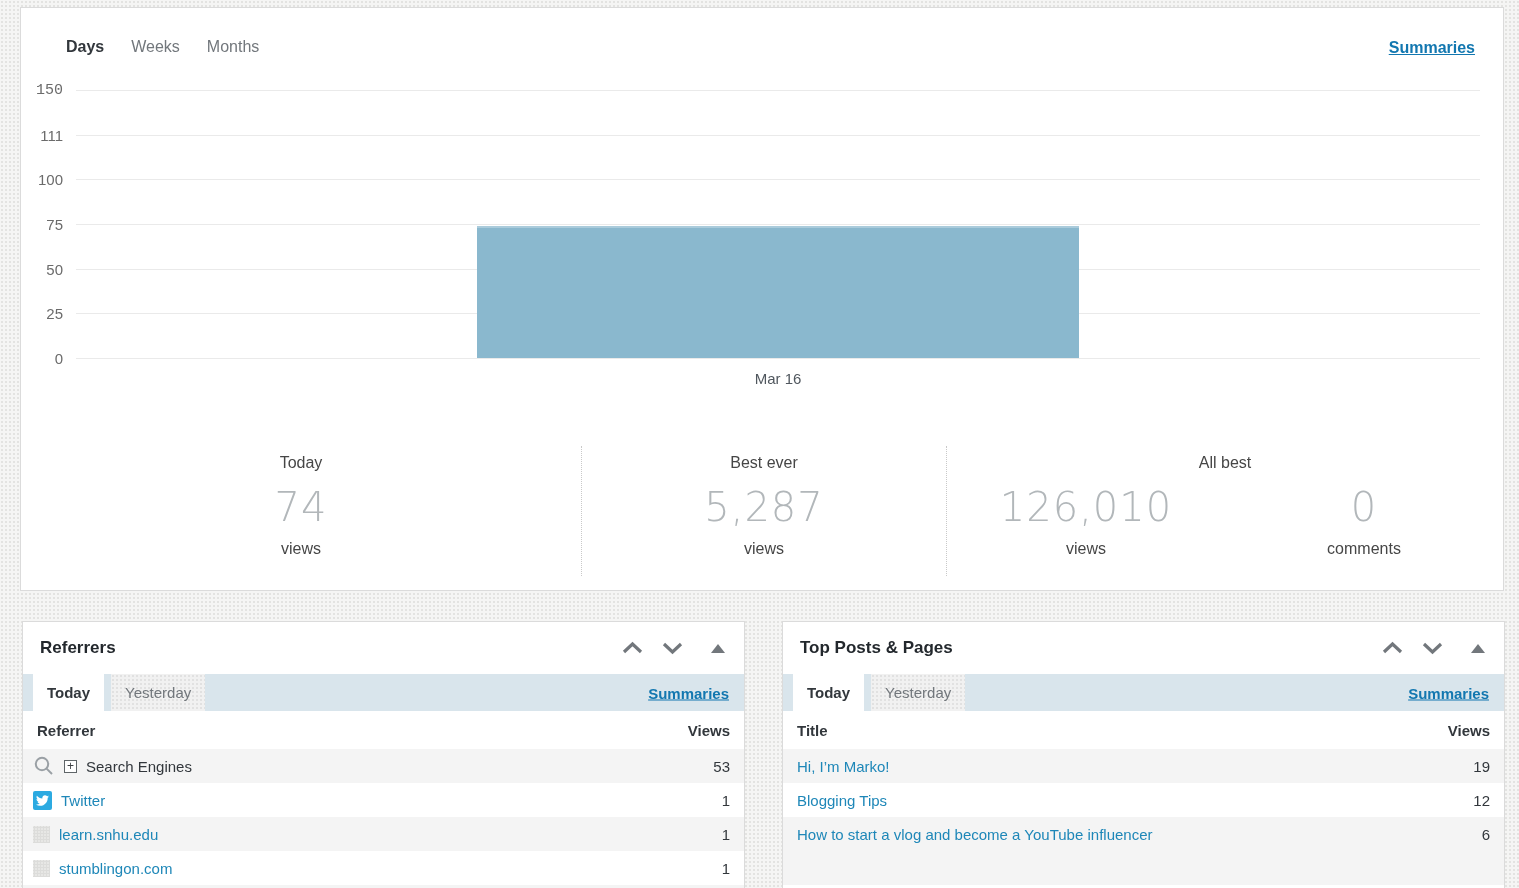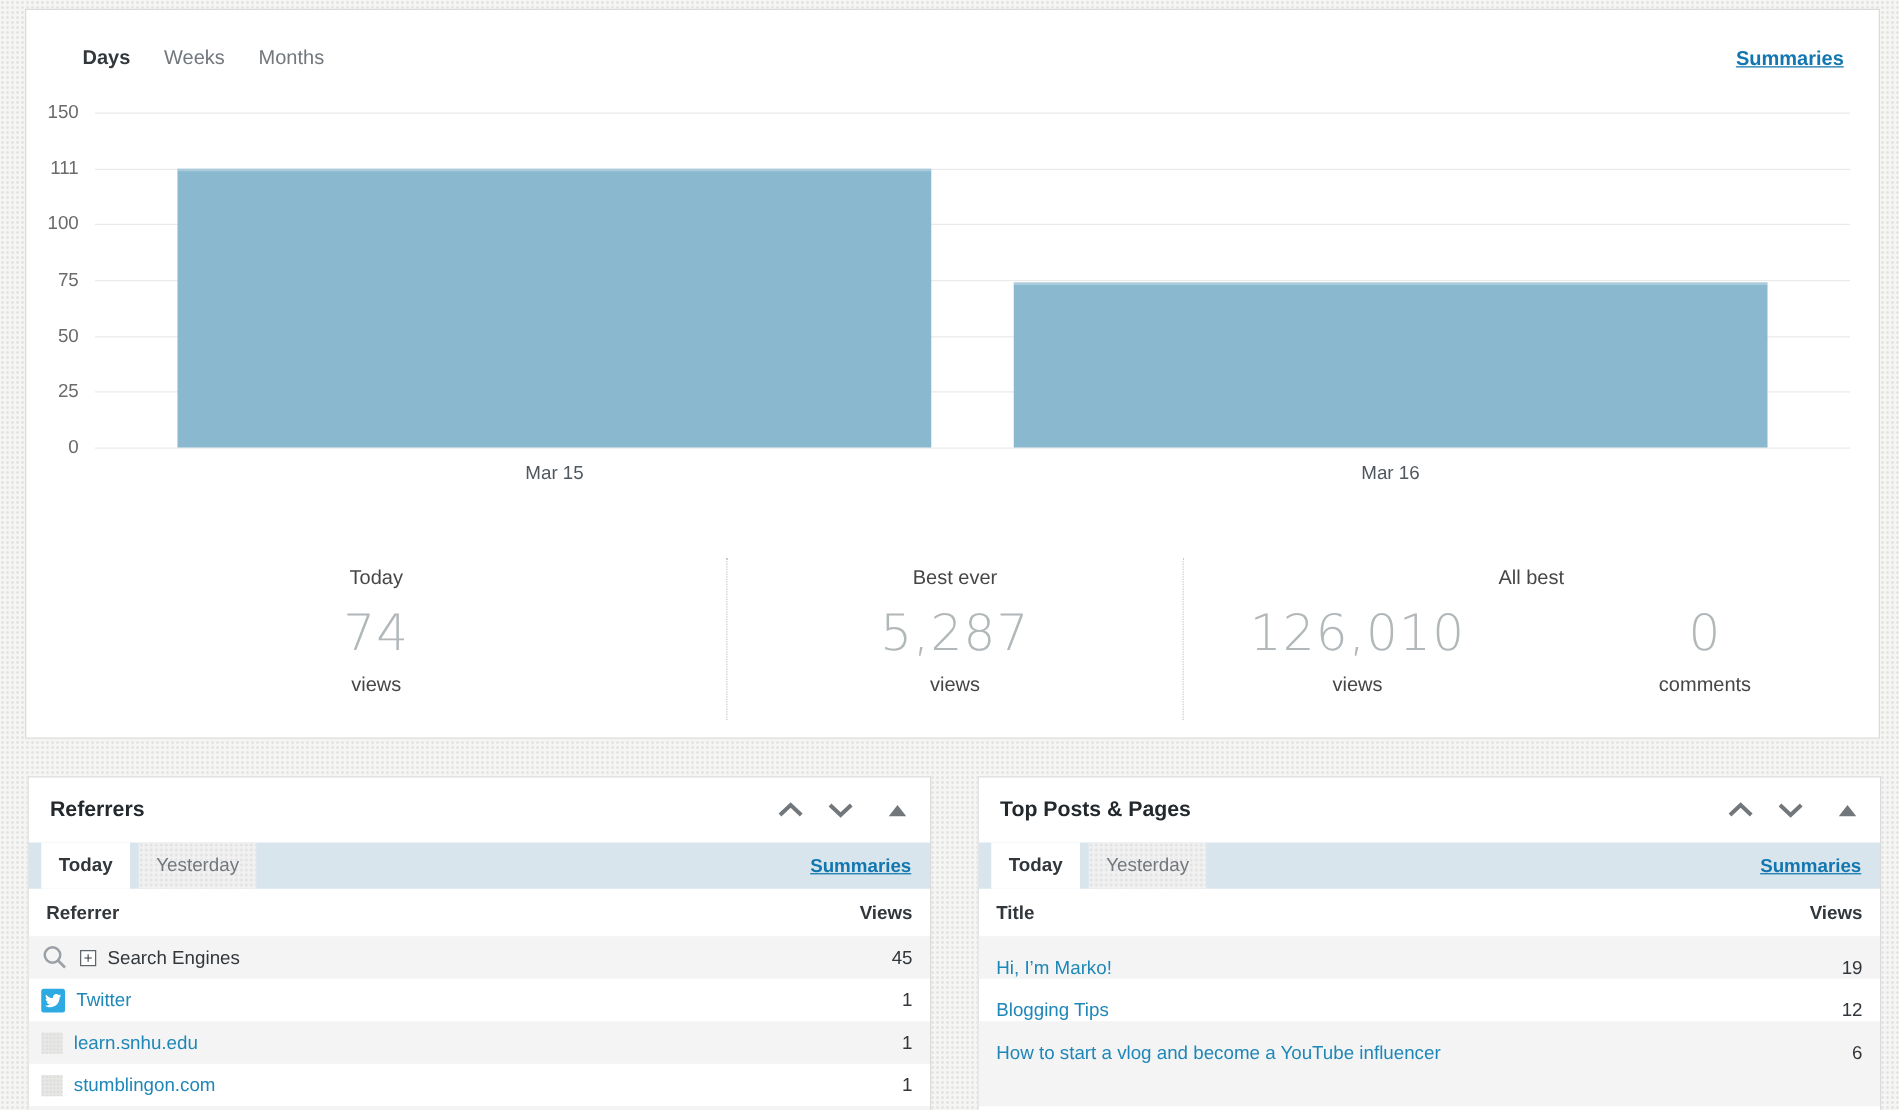--- a/index.html
+++ b/index.html
@@ -66,21 +66,21 @@
   }
   .mod-tabbar .summaries-pos { position:absolute; right:15px; top:50%; transform:translateY(-50%); }
 
   .mod-thead { display:flex; justify-content:space-between; align-items:center; height:38px; padding:0 14px; font-size:15px; font-weight:bold; color:#32373c; }
   .mod-row { display:flex; justify-content:space-between; align-items:center; height:34px; padding:0 14px 0 10px; font-size:15px; }
   .mod-row.alt { background:#f4f4f4; }
   .row-label { display:flex; align-items:center; gap:9px; min-width:0; }
   .row-views { color:#32373c; }
   a.data-link { color:#1e87b8; text-decoration:none; cursor:pointer; white-space:nowrap; overflow:hidden; text-overflow:ellipsis; }
   .plain-name { color:#32373c; }
-  .tp-row { padding-left:14px;align-items:flex-end; }
+  .tp-row { padding-left:14px; }
 
   .icon-search { width:22px; height:22px; display:inline-flex; }
   .expand-box {
     width:13px; height:13px; border:1px solid #5f6篇5;
     border:1px solid #5f6568; display:inline-flex; align-items:center; justify-content:center;
     font-size:12px; line-height:1; color:#3c4043; background:#fff; cursor:pointer;
   }
   .icon-twitter { width:19px; height:19px; background:#2caae1; border-radius:2px; display:inline-flex; align-items:center; justify-content:center; }
   .icon-favicon {
     width:17px; height:17px; background-color:#e7e7e5;
@@ -94,39 +94,35 @@
 <section class="panel chart-panel">
   <div class="chart-tabs">
     <span class="chart-tab active">Days</span>
     <span class="chart-tab">Weeks</span>
     <span class="chart-tab">Months</span>
   </div>
   <a class="summaries-link chart-summaries">Summaries</a>
 
   <div class="chart-plot">
       <div class="gridline" style="top: 0%;"></div>
-      <div class="tick-label" style="top: 0%;">150</div>
+      <div class="tick-label" style="top: 0%; font-family: Liberation Mono, monospace;">150</div>
       <div class="gridline" style="top: 16.6667%;"></div>
       <div class="tick-label" style="top: 16.6667%;">111</div>
       <div class="gridline" style="top: 33.3333%;"></div>
       <div class="tick-label" style="top: 33.3333%; margin-left: 28px;">100</div>
       <div class="gridline" style="top: 50%;"></div>
       <div class="tick-label" style="top: 50%;">75</div>
       <div class="gridline" style="top: 66.6667%;"></div>
       <div class="tick-label" style="top: 66.6667%;">50</div>
       <div class="gridline" style="top: 83.3333%;"></div>
       <div class="tick-label" style="top: 83.3333%;">25</div>
       <div class="gridline" style="top: 100%;"></div>
       <div class="tick-label" style="top: 100%;">0</div>
       <div class="bars">
         <div class="bar-col">
-          <div class="bar" style="height: 83.3333%; background: rgb(138, 184, 206);"></div>
-          <div class="bar-xlabel">Mar 15</div>
-        </div>
-        <div class="bar-col">
           <div class="bar" style="height: 49.3333%; background: rgb(138, 184, 206);"></div>
           <div class="bar-xlabel">Mar 16</div>
         </div>
       </div>
     </div>
 
   <div class="summary">
     <div class="sum-sec sum-sec1">
       <div class="sum-label">Today</div>
       <div class="sum-value">74</div>
@@ -186,21 +182,21 @@
     <span class="row-label">
       <span class="icon-search">
         <svg width="22" height="22" viewBox="0 0 22 22">
             <circle cx="9" cy="9" r="6.2" fill="none" stroke="#9aa0a5" stroke-width="2"></circle>
             <line x1="13.6" y1="13.6" x2="19" y2="19" stroke="#9aa0a5" stroke-width="2"></line>
           </svg>
       </span>
       <span class="expand-box">+</span>
       <span class="plain-name">Search Engines</span>
     </span>
-    <span class="row-views">45</span>
+    <span class="row-views">53</span>
   </div>
 
   <div class="mod-row">
     <span class="row-label">
       <span class="icon-twitter">
         <svg width="13" height="13" viewBox="0 0 24 24">
             <path fill="#fff" d="M23.954 4.569c-.885.389-1.83.654-2.825.775 1.014-.611 1.794-1.574 2.163-2.723-.951.555-2.005.959-3.127 1.184-.896-.959-2.173-1.559-3.591-1.559-2.717 0-4.92 2.203-4.92 4.917 0 .39.045.765.127 1.124C7.691 8.094 4.066 6.13 1.64 3.161c-.427.722-.666 1.561-.666 2.475 0 1.71.87 3.213 2.188 4.096-.807-.026-1.566-.248-2.228-.616v.061c0 2.385 1.693 4.374 3.946 4.827-.413.111-.849.171-1.296.171-.314 0-.615-.03-.916-.086.631 1.953 2.445 3.377 4.604 3.417-1.68 1.319-3.809 2.105-6.102 2.105-.39 0-.779-.023-1.17-.067 2.189 1.394 4.768 2.209 7.557 2.209 9.054 0 13.999-7.496 13.999-13.986 0-.209 0-.42-.015-.63.961-.689 1.8-1.56 2.46-2.548l-.047-.02z"></path>
           </svg>
       </span>
       <a class="data-link">Twitter</a>

